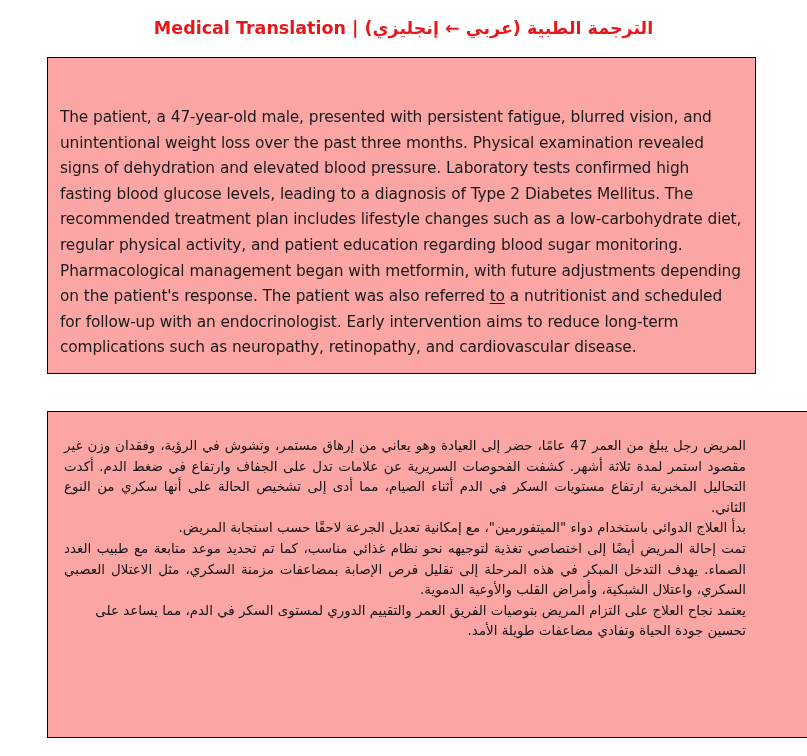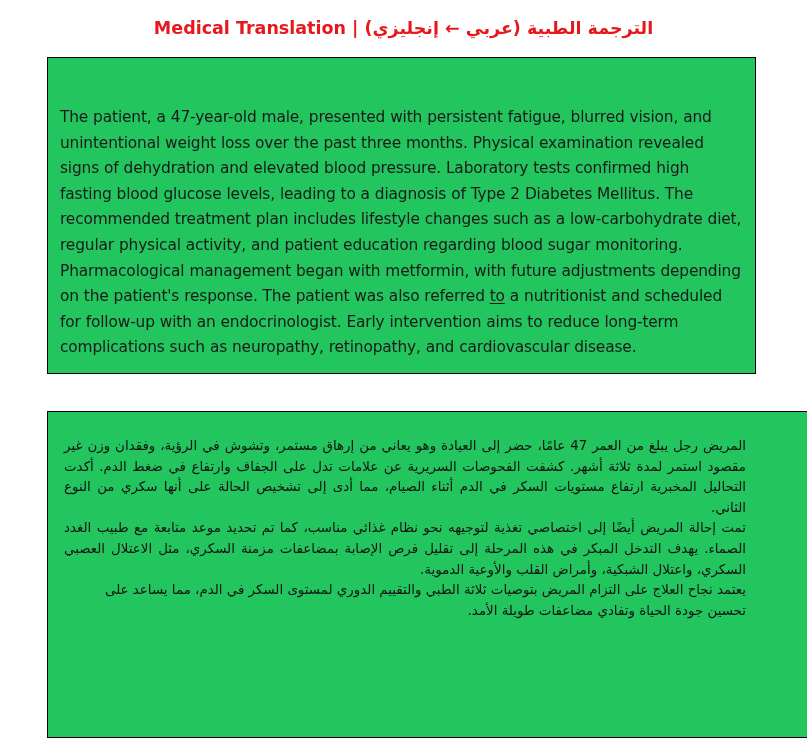--- a/index.html
+++ b/index.html
@@ -30,21 +30,21 @@
     letter-spacing: 0px;
     white-space: nowrap;
     direction: rtl;
     unicode-bidi: plaintext;
   }
 
   
   .text-box {
     position: absolute;
     border: 1.6px solid #000000;
-    background: #22c55e;
+    background: #fca5a5;
     box-sizing: border-box;
   }
 
   #source-box {
     left: 47px;
     top: 57px;
     width: 709px;
     height: 317px;
   }
 
@@ -105,16 +105,17 @@
 
 <div class="text-box" id="source-box">
   <div class="source-text">
     <span>The patient, a 47-year-old male, presented with persistent fatigue, blurred vision, and unintentional weight loss over the past three months. Physical examination revealed signs of dehydration and elevated blood pressure. Laboratory tests confirmed high fasting blood glucose levels, leading to a diagnosis of Type 2 Diabetes Mellitus. The recommended treatment plan includes lifestyle changes such as a low-carbohydrate diet, regular physical activity, and patient education regarding blood sugar monitoring. Pharmacological management began with metformin, with future adjustments depending on the patient's response. The patient was also referred </span><span class="u">to</span><span> a nutritionist and scheduled for follow-up with an endocrinologist. Early intervention aims to reduce long-term complications such as neuropathy, retinopathy, and cardiovascular disease.</span>
   </div>
 </div>
 
 <div class="text-box" id="target-box">
   <div class="target-text">
     <p>المريض رجل يبلغ من العمر 47 عامًا، حضر إلى العيادة وهو يعاني من إرهاق مستمر، وتشوش في الرؤية، وفقدان وزن غير مقصود استمر لمدة ثلاثة أشهر. كشفت الفحوصات السريرية عن علامات تدل على الجفاف وارتفاع في ضغط الدم. أكدت التحاليل المخبرية ارتفاع مستويات السكر في الدم أثناء الصيام، مما أدى إلى تشخيص الحالة على أنها سكري من النوع الثاني.</p>
+    <p>بدأ العلاج الدوائي باستخدام دواء "الميتفورمين"، مع إمكانية تعديل الجرعة لاحقًا حسب استجابة المريض.</p>
     <p>تمت إحالة المريض أيضًا إلى اختصاصي تغذية لتوجيهه نحو نظام غذائي مناسب، كما تم تحديد موعد متابعة مع طبيب الغدد الصماء. يهدف التدخل المبكر في هذه المرحلة إلى تقليل فرص الإصابة بمضاعفات مزمنة السكري، مثل الاعتلال العصبي السكري، واعتلال الشبكية، وأمراض القلب والأوعية الدموية.</p>
-    <p>يعتمد نجاح العلاج على التزام المريض بتوصيات ثلاثة الطبي والتقييم الدوري لمستوى السكر في الدم، مما يساعد على تحسين جودة الحياة وتفادي مضاعفات طويلة الأمد.</p>
+    <p>يعتمد نجاح العلاج على التزام المريض بتوصيات الفريق العمر والتقييم الدوري لمستوى السكر في الدم، مما يساعد على تحسين جودة الحياة وتفادي مضاعفات طويلة الأمد.</p>
   </div>
 </div>
 
 </body></html>

